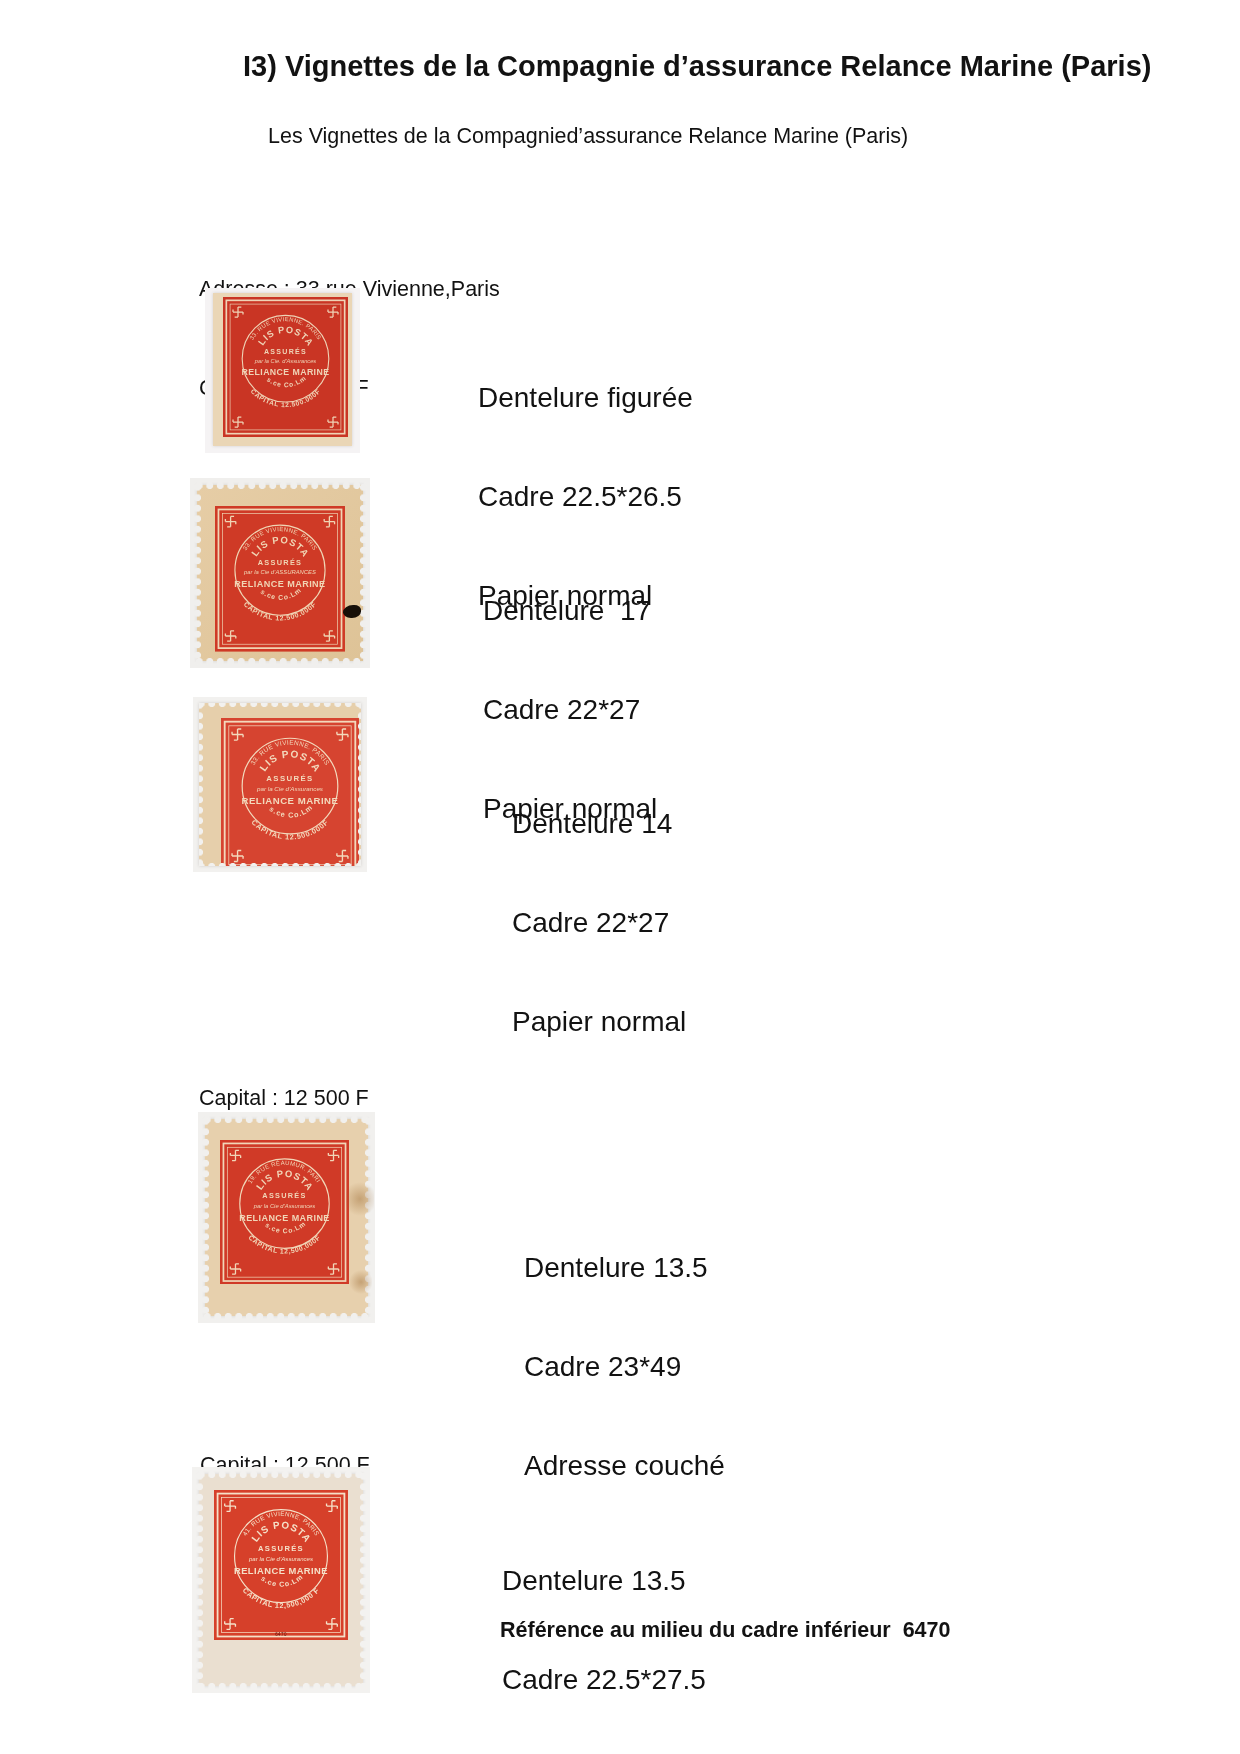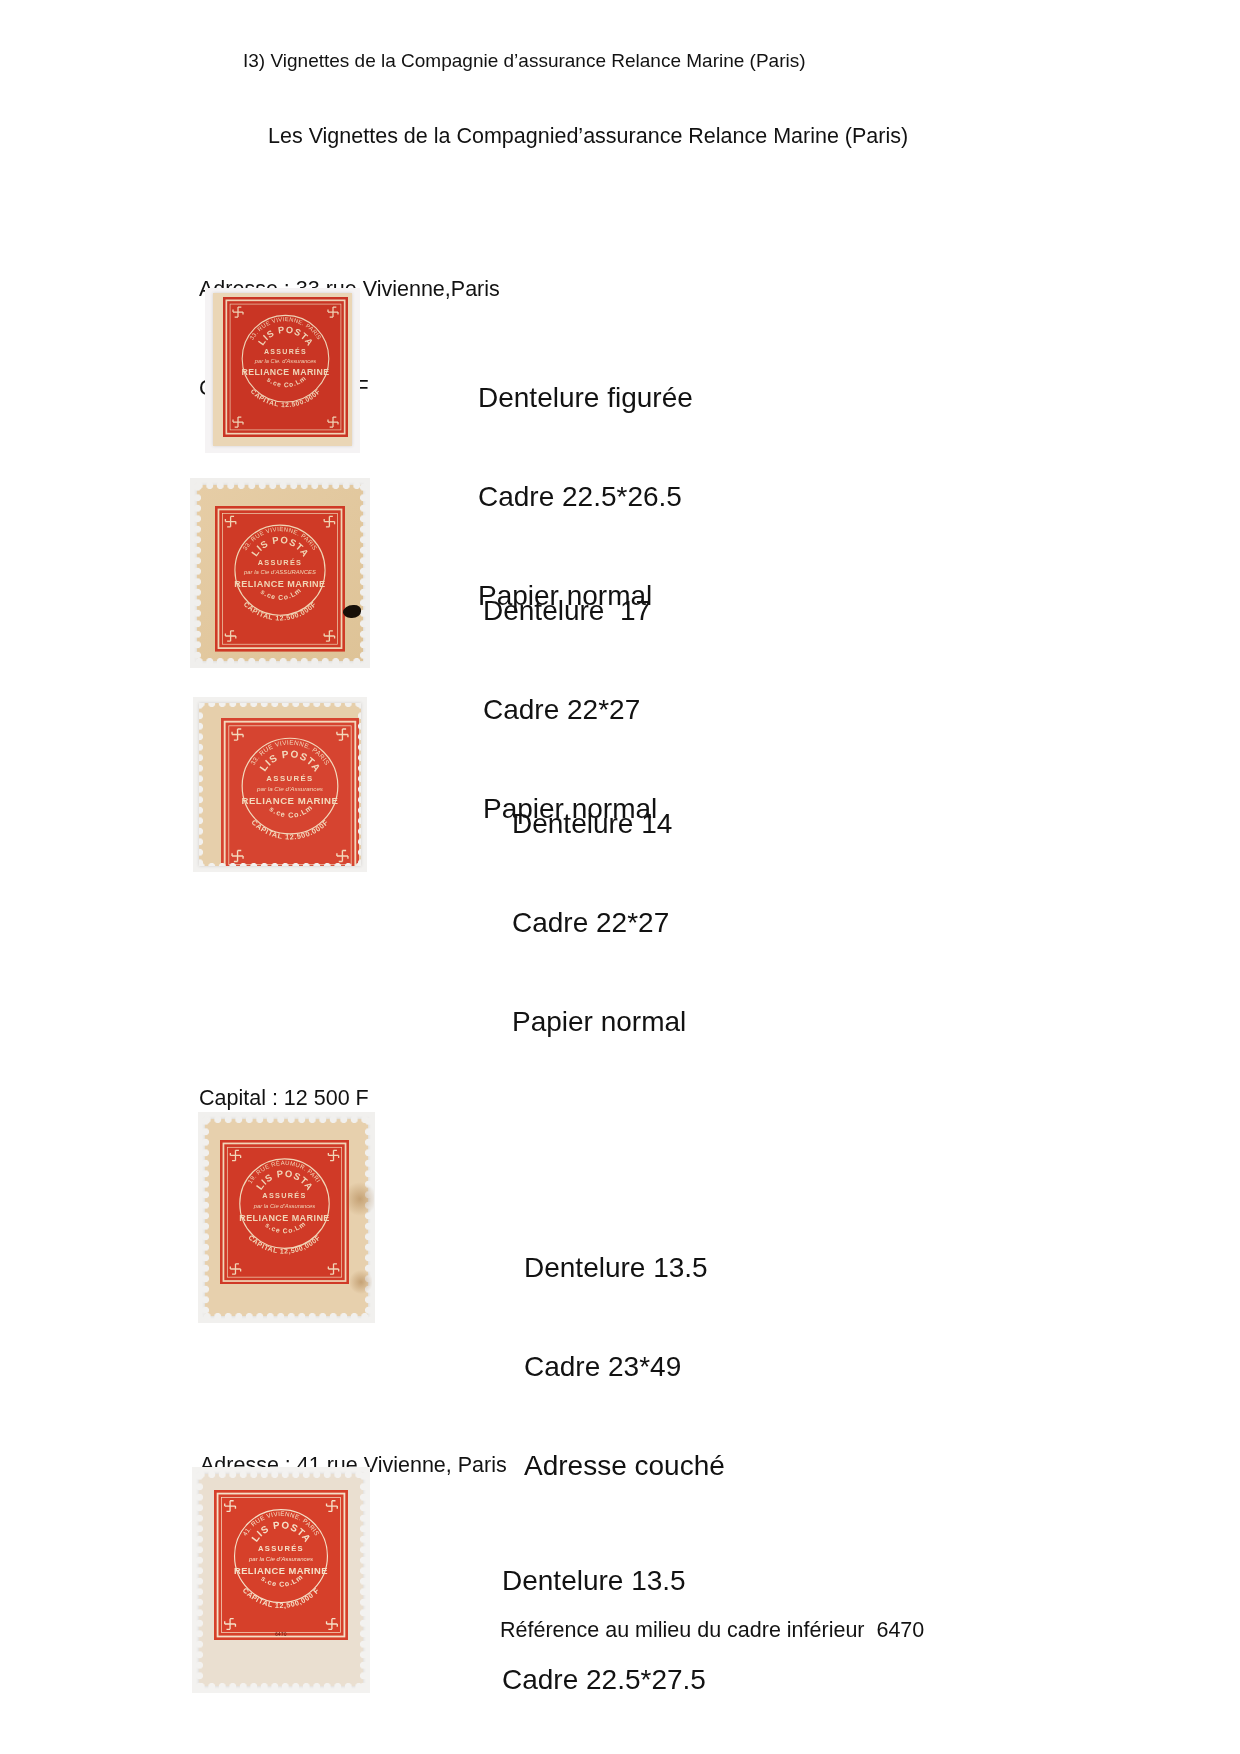--- a/index.html
+++ b/index.html
@@ -1,25 +1,25 @@
 <!DOCTYPE html>
 <html><head>
 <meta charset="utf-8">
 <style>
   html,body{margin:0;padding:0}
   body{
     width:1240px;height:1754px;position:relative;background:#ffffff;
     font-family:"Liberation Sans",sans-serif;color:#121212;overflow:hidden;
   }
   .abs{position:absolute;margin:0}
-  .doc-title{font-size:19px;font-weight:400;white-space:pre}
+  .doc-title{font-size:29px;font-weight:700;white-space:pre}
   .doc-sub{font-size:21.5px;font-weight:400;white-space:pre}
   .addr{font-size:21.5px;line-height:33px;white-space:pre}
   .spec{font-size:28px;line-height:33px;white-space:pre}
-  .ref-note{font-size:21.5px;font-weight:400;white-space:pre}
+  .ref-note{font-size:21.5px;font-weight:700;white-space:pre}
 
   .scan{position:absolute;margin:0}
   .paper{position:absolute;box-shadow:0 0 3px rgba(60,50,40,.18)}
   .stamp-svg{position:absolute}
 
   
   .pe{position:absolute;pointer-events:none}
   .pe-t{left:-3px;right:-3px;top:-5.5px;height:11px;
     background-image:radial-gradient(circle at 5.25px 5.5px,var(--bg) 3.2px,rgba(0,0,0,0) 3.9px);
     background-size:10.5px 11px;background-repeat:repeat-x}
@@ -205,21 +205,20 @@
   </div>
 </figure>
 
 <div class="abs spec" style="left:524px;top:1185px">
   <div>Dentelure 13.5</div>
   <div>Cadre 23*49</div>
   <div>Adresse couché</div>
 </div>
 
 <div class="abs addr" style="left:200px;top:1383px">
-  <div>Adresse : 41 rue Vivienne, Paris</div>
   <div>Capital : 12 500 F</div>
 </div>
 
 <figure class="scan" style="left:192px;top:1467px;width:178px;height:226px;background:#f3f2f0">
   <div class="paper" style="inset:7px;background:#eadfd0;--bg:#f3f2f0">
     <div class="pe pe-t"></div>
     <div class="pe pe-b"></div>
     <div class="pe pe-l"></div>
     <div class="pe pe-r"></div>
     <svg class="stamp-svg" viewBox="0 0 150 168" preserveAspectRatio="none" style="left:15px;top:16px;right:15px;bottom:25px;--red:#d6402a;--cream:#f5e0c8">

